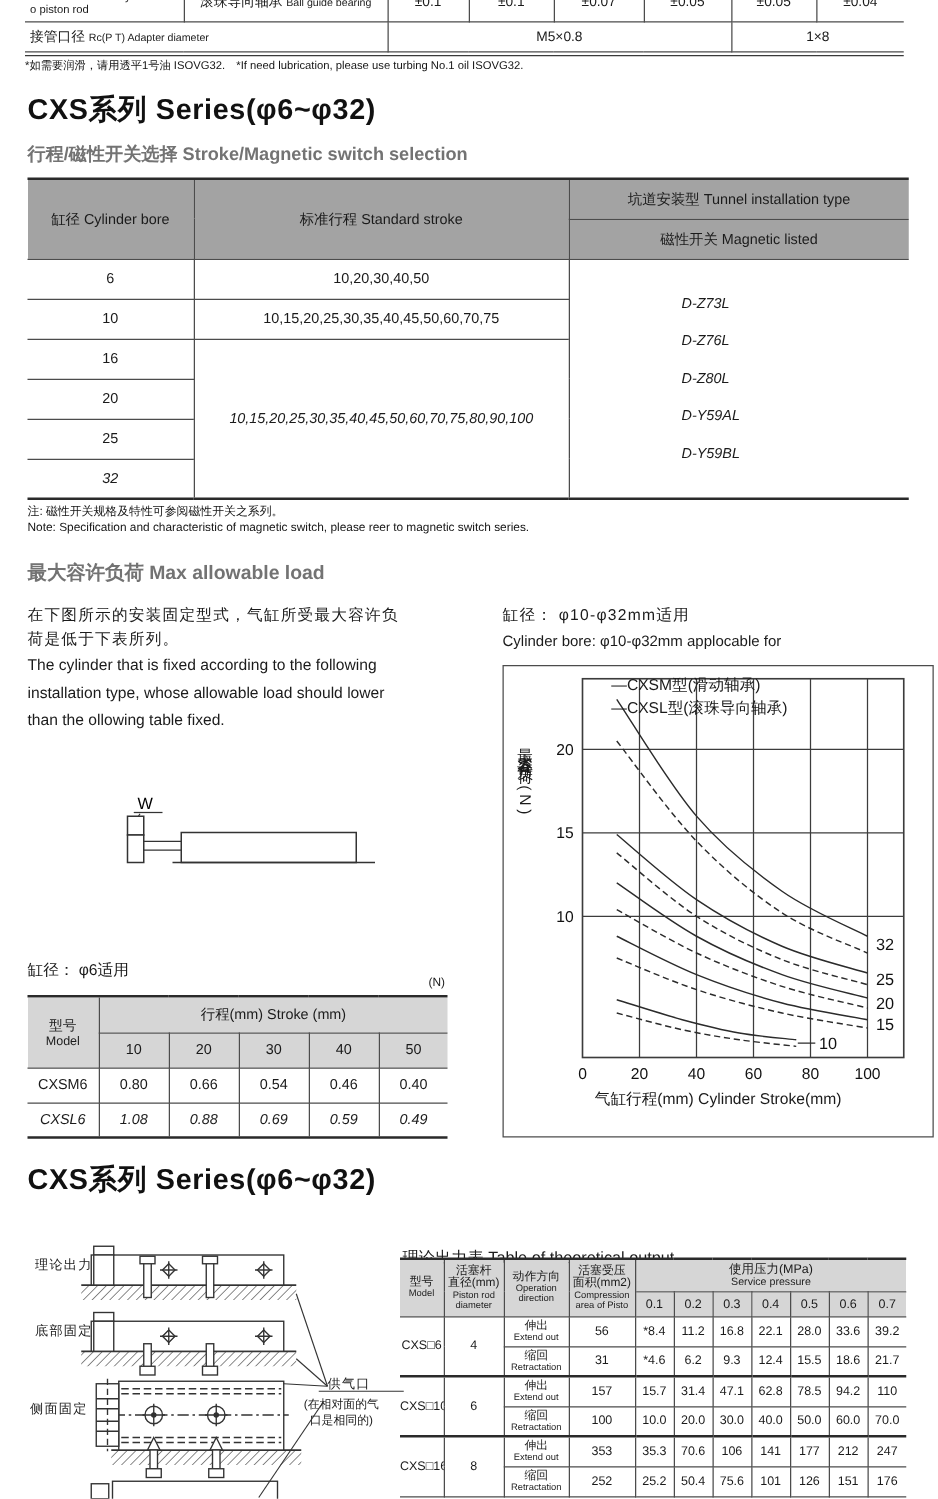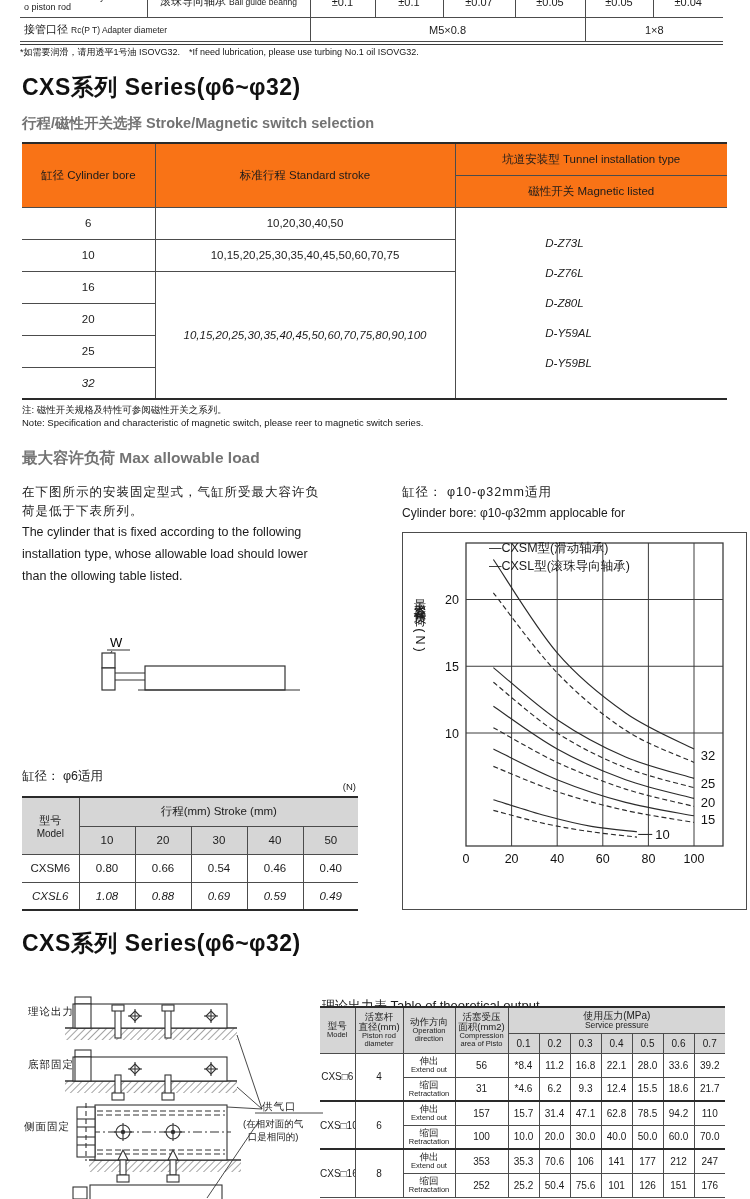--- a/index.html
+++ b/index.html
@@ -22,21 +22,21 @@
   .fnote{left:20px;top:46px;font-size:9px;color:#141414;}
   
   .h1{left:22px;font-size:23px;font-weight:bold;letter-spacing:0.5px;color:#111;}
   .h2{left:22px;font-size:14.5px;font-weight:bold;color:#737373;}
   
   .stk{left:22px;top:142px;width:705px;}
   .stk td{border:1px solid #4c4c4c;font-size:11.5px;}
   .stk td:first-child{border-left:none;}
   .stk td.last{border-right:none;}
   .stk tr{height:32px;}
-  .stk .hd{background:#f97316;font-size:11.5px;}
+  .stk .hd{background:#a3a3a3;font-size:11.5px;}
   .stk .swl{line-height:30px;text-align:left;width:92px;margin:0 auto;font-size:11.5px;}
   .note{left:22px;font-size:9.5px;line-height:13px;color:#141414;}
   
   .para{left:22px;top:483px;width:372px;}
   .para .cn{font-size:12.5px;line-height:19px;letter-spacing:1px;}
   .para .en{font-size:12.5px;line-height:22px;}
   
   .b6cap{left:22px;top:768px;font-size:12.5px;}
   .b6n{left:300px;top:781px;width:56px;text-align:right;font-size:9.5px;}
   .b6{left:22px;top:796px;width:336px;}
@@ -175,21 +175,21 @@
   <div>Note: Specification and characteristic of magnetic switch, please reer to magnetic switch series.</div>
 </div>
 
 <div class="abs h2" style="top:448px;font-size:15.5px">最大容许负荷 Max allowable load</div>
 
 <div class="abs para">
   <div class="cn">在下图所示的安装固定型式，气缸所受最大容许负</div>
   <div class="cn">荷是低于下表所列。</div>
   <div class="en">The cylinder that is fixed according to the following</div>
   <div class="en">installation type, whose allowable load should lower</div>
-  <div class="en">than the ollowing table listed.</div>
+  <div class="en">than the ollowing table fixed.</div>
 </div>
 
 <svg class="abs" style="left:80px;top:595px" width="260" height="105" viewBox="0 0 260 105">
   <text x="30" y="52" font-size="13">W</text>
   <line x1="27" y1="55" x2="50" y2="55" stroke="#333" stroke-width="1"></line>
   <line x1="32" y1="56" x2="27" y2="64" stroke="#333" stroke-width="1"></line>
   <rect x="22" y="58" width="13" height="15" fill="#fff" stroke="#333" stroke-width="1.2"></rect>
   <rect x="22" y="73" width="13" height="22" fill="#fff" stroke="#333" stroke-width="1.2"></rect>
   <line x1="35" y1="78" x2="65" y2="78" stroke="#333" stroke-width="1"></line>
   <line x1="35" y1="85" x2="65" y2="85" stroke="#333" stroke-width="1"></line>
@@ -280,20 +280,21 @@
       <text x="297.84" y="273.92" font-size="13" fill="#111">20</text>
       <text x="297.84" y="291.275" font-size="13" fill="#111">15</text>
       <line x1="235.23999999999998" y1="301.46" x2="249.23999999999998" y2="301.46" stroke="#2b2b2b" stroke-width="1.1"></line>
       <text x="252.23999999999998" y="305.96" font-size="13" fill="#111">10</text>
     </svg>
   <div class="legend">
     <div>—CXSM型(滑动轴承)</div>
     <div>—CXSL型(滚珠导向轴承)</div>
   </div>
   <div class="ylab">最大容许负荷W (N)</div>
+  <div class="xlab">气缸行程(mm) Cylinder Stroke(mm)</div>
 </div>
 
 <div class="abs h1" style="top:928px">CXS系列 Series(φ6~φ32)</div>
 
 <div class="abs dlabel" style="left:28px;top:1005px">理论出力表</div>
 <div class="abs dlabel" style="left:28px;top:1058px">底部固定</div>
 <div class="abs dlabel" style="left:24px;top:1120px">侧面固定</div>
 <div class="abs dlabel" style="left:262px;top:1100px">供气口</div>
 <div class="abs dnote" style="left:243px;top:1117px">
   <div>(在相对面的气</div>

